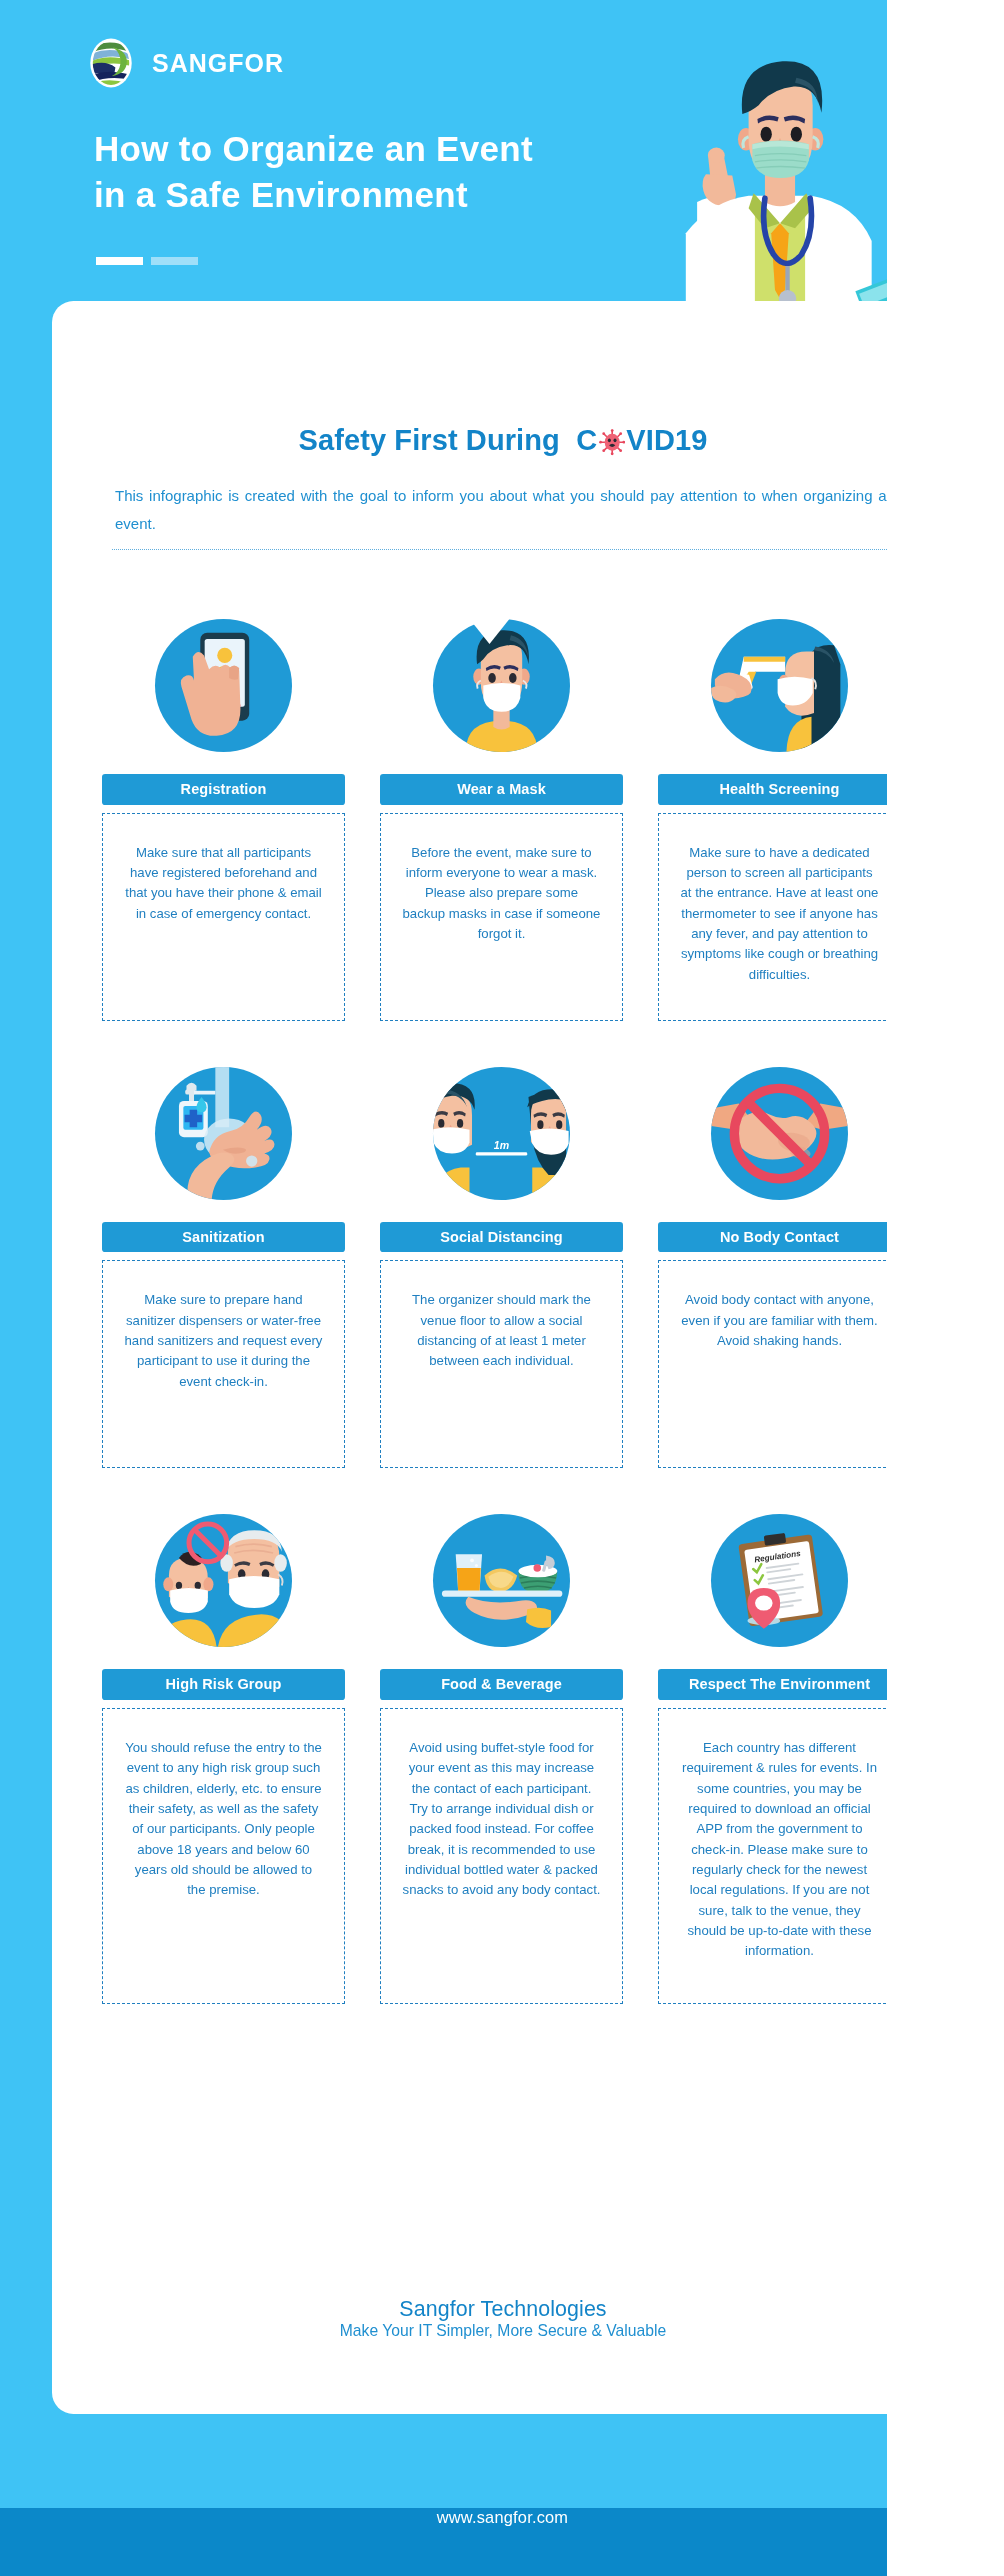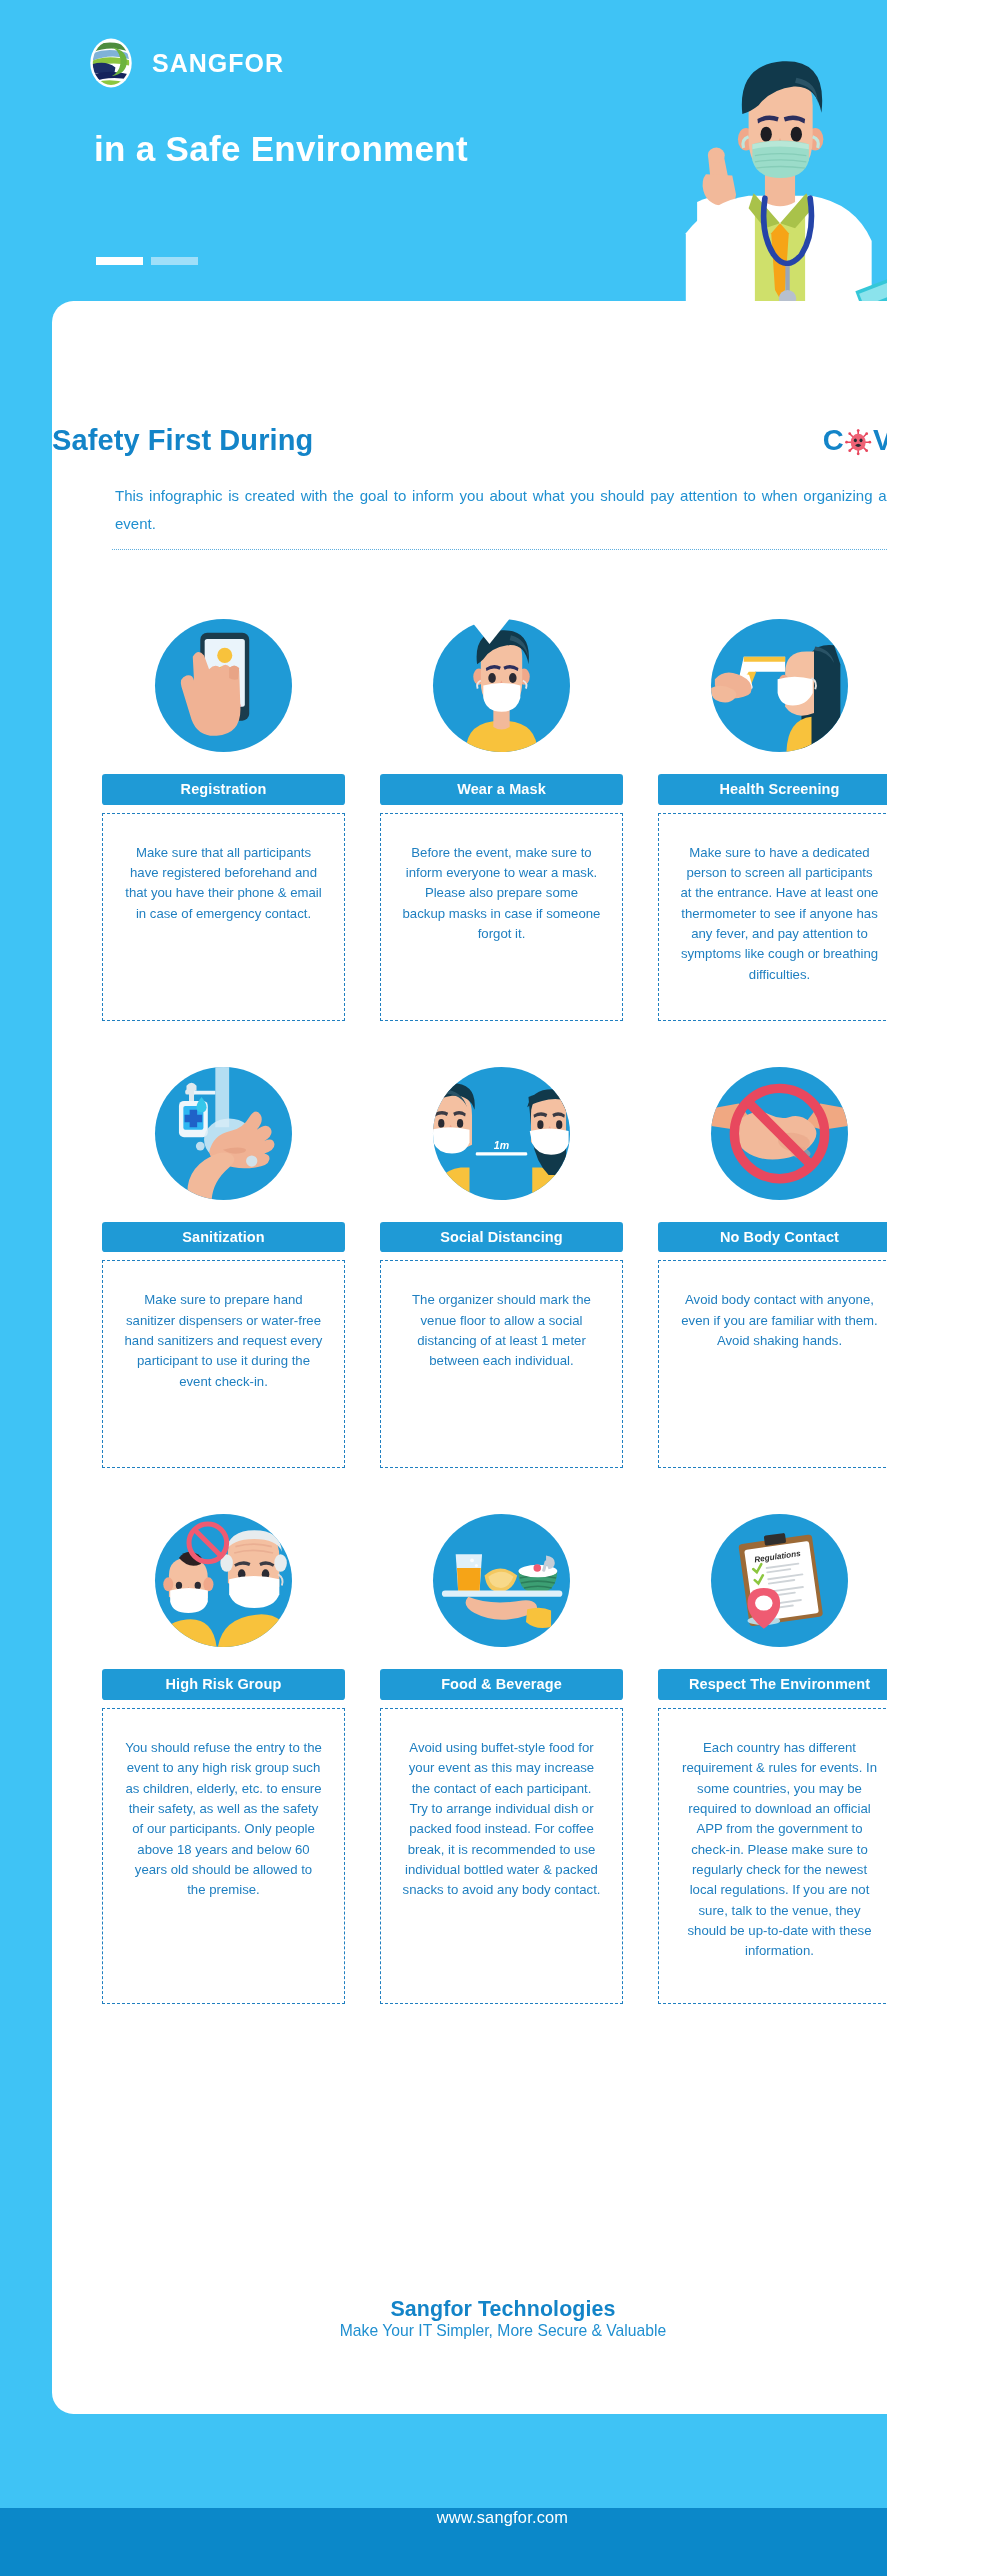--- a/index.html
+++ b/index.html
@@ -94,21 +94,21 @@
   .main-title {
     position: absolute;
     top: 123px;
     width: 100%;
     text-align: center;
     color: #1384c8;
     font-size: 29px;
     font-weight: bold;
     letter-spacing: 0.1px;
     display: flex;
-    justify-content: space-between;
+    justify-content: center;
     align-items: center;
     gap: 0px;
   }
   .mt-a { margin-right: 16.4px; }
   .covid-word { display: inline-flex; align-items: center; }
   .virus-o {
     display: inline-block;
     width: 26.4px; height: 26.4px;
     margin: 0 1.3px;
     position: relative;
@@ -190,21 +190,21 @@
   
   .sheet-footer {
     position: absolute;
     bottom: 74px;
     width: 100%;
     text-align: center;
   }
   .sf-title {
     color: #1384c8;
     font-size: 21.4px;
-    font-weight: bold;
+    font-weight: normal;
     letter-spacing: 0.1px;
     text-align: center;
   }
   .sf-sub {
     margin-top: 0;
     color: #1f8fd0;
     font-size: 15.7px;
   }
 
   
@@ -249,20 +249,21 @@
             <path d="M12 62 Q40 52 76 62 L76 70 Q40 62 12 74 Z" fill="#14235c"></path>
             <path d="M18 74 Q43 66 70 76 L70 82 Q43 74 18 84 Z" fill="#8cc63f"></path>
             <path d="M46 18 Q70 24 68 44 Q66 60 44 64 Q56 58 58 44 Q60 28 46 18 Z" fill="#6cb33f"></path>
           </g>
         </svg>
       </div>
       <div class="brand-name">SANGFOR</div>
     </div>
 
     <div class="header-title">
+      <div>How to Organize an Event</div>
       <div>in a Safe Environment</div>
     </div>
 
     <div class="title-rules">
       <div class="rule-a"></div>
       <div class="rule-b"></div>
     </div>
 
     <div class="doctor">
       <svg width="264" height="270" viewBox="0 0 420 430">

